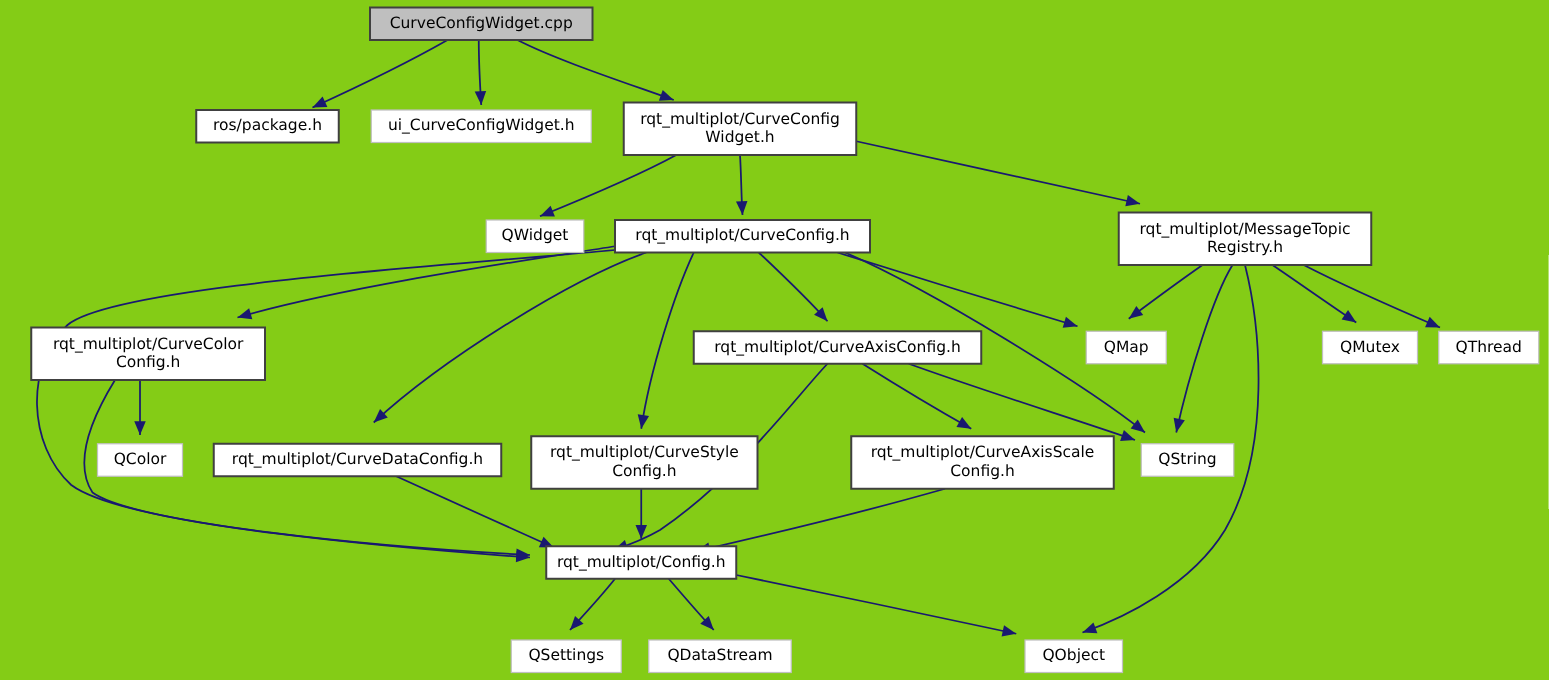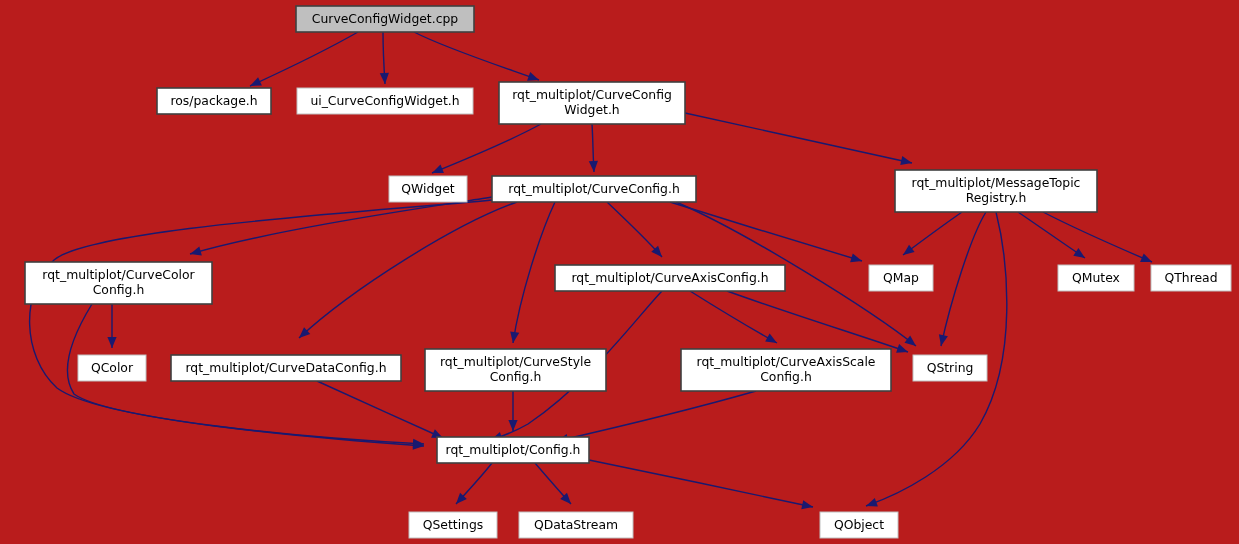--- a/index.html
+++ b/index.html
@@ -1,17 +1,17 @@
 <!DOCTYPE html>
 <html><head>
 <meta charset="utf-8">
 <style>
   html,body{margin:0;padding:0;background:#ffffff;}
   body{font-family:"DejaVu Sans","Liberation Sans",sans-serif;}
-  #graph-root{position:relative;width:1239px;height:544px;background:#b91c1c;overflow:hidden;}
+  #graph-root{position:relative;width:1239px;height:544px;background:#84cc16;overflow:hidden;}
   svg#graph-svg{position:absolute;left:0;top:0;width:1239px;height:544px;display:block;}
   .node-box{stroke-width:1;}
   .node-box.strong{stroke:#404040;stroke-width:1.6;fill:#ffffff;}
   .node-box.weak{stroke:#c0c0c0;stroke-width:1;fill:#ffffff;}
   .node-box.root{stroke:#404040;stroke-width:1.6;fill:#bfbfbf;}
   .node-label{font-family:"DejaVu Sans","Liberation Sans",sans-serif;font-size:12.4px;fill:#000000;text-anchor:middle;dominant-baseline:middle;}
   .edge{fill:none;stroke:#191970;stroke-width:1.4;}
   .edge-head{fill:#191970;stroke:none;}
 </style>
 </head>

